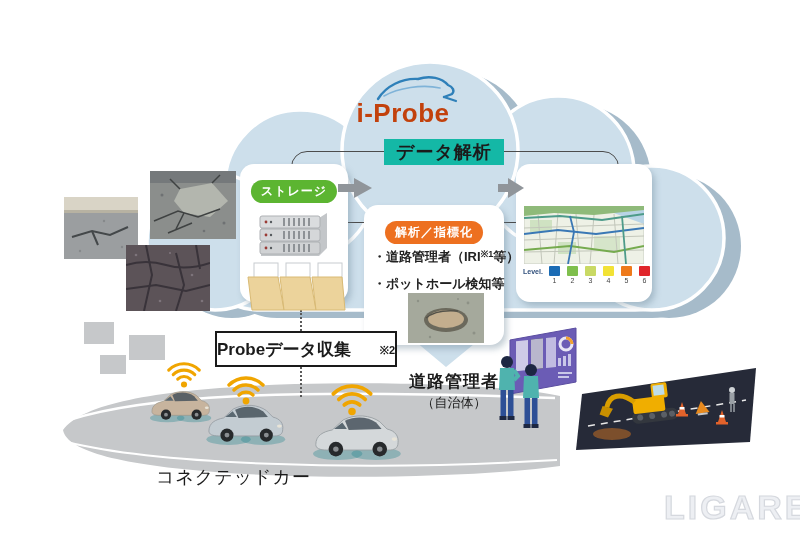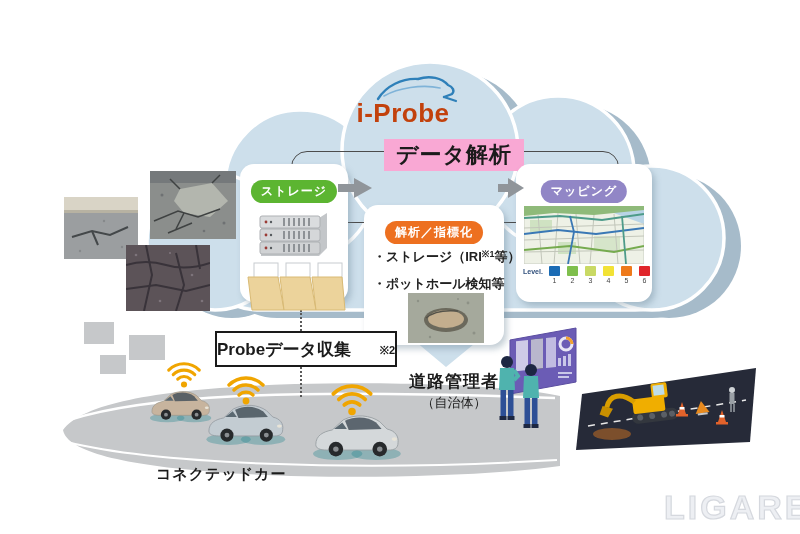--- a/index.html
+++ b/index.html
@@ -4,21 +4,21 @@
 <style>
   html,body{margin:0;padding:0;background:#fff;}
   .stage{position:relative;width:800px;height:534px;background:#fff;overflow:hidden;
          font-family:"Liberation Sans",sans-serif;color:#1b1b1b;}
   .abs{position:absolute;}
   svg{display:block;}
 
   
   .bracket{left:291px;top:151px;width:326px;height:70px;border:1.5px solid #4c4c4c;
            border-radius:16px;z-index:2;}
-  .cloud-title{left:384px;top:139px;background:#f9a8d4;padding:1px 12px;font-size:22px;
+  .cloud-title{left:384px;top:139px;background:#14b8a6;padding:1px 12px;font-size:18px;
                font-weight:bold;z-index:3;letter-spacing:1px;}
 
   
   .logo{left:348px;top:74px;z-index:3;text-align:center;}
   .logo-text{font-size:26px;font-weight:800;color:#c2410c;letter-spacing:.5px;line-height:1;}
 
   
   .pbox{background:#fff;border-radius:14px;z-index:3;
         box-shadow:3px 4px 6px rgba(100,125,145,.38);}
   .box1{left:240px;top:164px;width:108px;height:138px;}
@@ -42,21 +42,21 @@
   
   .probe-box{left:215px;top:331px;width:178px;height:32px;border:2.5px solid #1a1a1a;
              background:#fff;z-index:3;display:flex;align-items:center;justify-content:space-between;
              font-size:17px;font-weight:600;}
   .dot-line{width:0;border-left:2px dotted #5a5a5a;z-index:2;}
 
   
   .manager{left:392px;top:370px;width:124px;text-align:center;z-index:3;}
   .manager-title{font-size:17px;font-weight:bold;letter-spacing:1px;}
   .manager-sub{font-size:13px;margin-top:1px;}
-  .cc-label{left:156px;top:465px;font-size:15px;font-weight:bold;letter-spacing:1px;z-index:3;}
+  .cc-label{left:156px;top:465px;font-size:18px;font-weight:normal;letter-spacing:1px;z-index:3;}
 
   .placeholder{background:#c6c8ca;z-index:2;}
   .watermark{left:664px;top:488px;font-size:34px;font-weight:700;color:#edeff3;
              -webkit-text-stroke:1.2px #d5d8de;letter-spacing:3px;z-index:1;}
   .z1{z-index:1}.z2{z-index:2}.z3{z-index:3}.z4{z-index:4}
 </style>
 </head>
 <body>
 
 <div class="stage">
@@ -148,40 +148,39 @@
       <g>
         <rect x="72" y="3" width="24" height="26" fill="#fff" stroke="#c8ccd0"></rect>
         <path d="M66,17 L96,17 L99,50 L70,50 Z" fill="#ecd39b" stroke="#d9ba74"></path>
       </g>
     </svg>
   </div>
 
   <div class="abs pbox box2">
     <div class="pill" style="background: rgb(237, 112, 32);">解析／指標化</div>
     <div class="bullets">
-      <div class="bullet-line"><span>・ストレージ（IRI</span><span class="sup">※1</span><span>等）</span></div>
+      <div class="bullet-line"><span>・道路管理者（IRI</span><span class="sup">※1</span><span>等）</span></div>
       <div class="bullet-line"><span>・ポットホール検知等</span><span class="sup"></span><span></span></div>
     </div>
     <svg class="abs" style="left:44px;top:88px" width="76" height="50" viewBox="0 0 76 50">
       <rect width="76" height="50" fill="#a5a99c"></rect>
       <g fill="#8d9186">
           <circle cx="10" cy="8" r="1.2"></circle>
           <circle cx="60" cy="10" r="1.4"></circle>
           <circle cx="22" cy="44" r="1.2"></circle>
           <circle cx="66" cy="40" r="1.5"></circle>
           <circle cx="50" cy="6" r="1"></circle>
         </g>
       <ellipse cx="38" cy="27" rx="22" ry="12" fill="#6b695c"></ellipse>
       <ellipse cx="38" cy="26" rx="18" ry="9" fill="#c3ae8e"></ellipse>
       <path d="M18,25 Q28,16 50,18" stroke="#55534a" stroke-width="1.5" fill="none"></path>
     </svg>
   </div>
 
   <div class="abs pbox box3">
-    <div class="pill" style="background: rgb(145, 134, 198);">マッピング</div>
     <svg class="abs" style="left:8px;top:42px" width="120" height="58" viewBox="0 0 120 58">
       <rect width="120" height="58" fill="#eef1e6" stroke="#c9cdc2"></rect>
       <polygon points="82,0 120,0 120,18 98,10 84,5" fill="#b8d4e6"></polygon>
       <path d="M0,0 L120,0 L120,4 L70,9 L30,7 L0,10 Z" fill="#8fba7a"></path>
       <rect x="6" y="14" width="22" height="12" fill="#cfe2c2"></rect>
       <rect x="70" y="30" width="26" height="14" fill="#d6e5ca"></rect>
       <rect x="34" y="36" width="18" height="12" fill="#cfe2c2"></rect>
       <g stroke="#c2c6ba" stroke-width="1">
         <path d="M14,8 L18,58"></path>
           <path d="M34,7 L30,58"></path>

